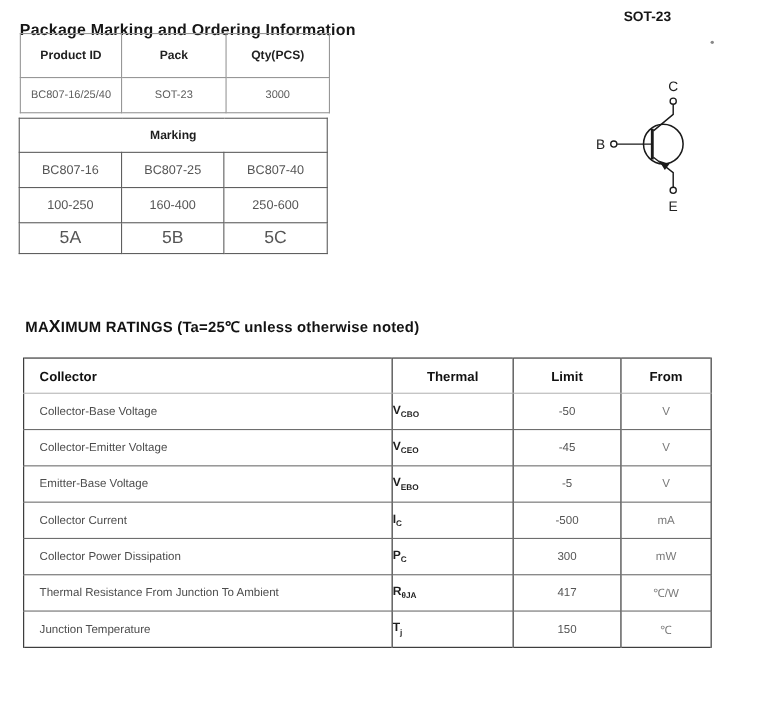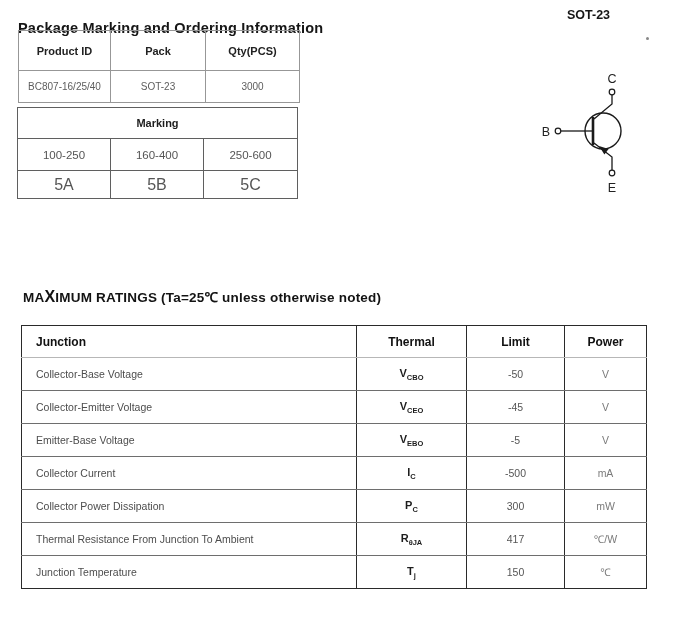--- a/index.html
+++ b/index.html
@@ -41,21 +41,21 @@
     vertical-align:middle; background:#fff;
   }
   .ratings th {
     height:32px; font-size:12px; font-weight:bold; color:#111;
     border-bottom:1px solid #b7b7b7;
   }
   .ratings td { height:33px; border-bottom:1px solid #6e6e6e; }
   .ratings tr:last-child td { border-bottom:none; }
   .ratings th.param-h { text-align:left; padding-left:14px; }
   .ratings td.param { text-align:left; padding-left:14px; font-size:10.5px; color:#4d4d4d; }
-  .ratings td.symbol { text-align:center; font-size:11px; font-weight:bold; color:#1d1d1d; }
+  .ratings td.symbol { font-size:11px; font-weight:bold; color:#1d1d1d; }
   .ratings td.symbol sub { font-size:7.5px; vertical-align:-3px; letter-spacing:0; }
   .ratings td.limit { text-align:center; font-size:10.5px; color:#555; }
   .ratings td.unit { text-align:center; font-size:10.5px; color:#7a7a7a; }
   .ratings th.center { text-align:center; }
   
   .transistor { position:absolute; left:538px; top:70px; width:112px; height:128px; }
   
   .speck-a { position:absolute; left:646px; top:37px; width:3px; height:3px; background:#888; border-radius:50%; }
   .speck-b { position:absolute; left:270px; top:397px; width:2px; height:4px; background:#4a4a4a; border-radius:1px; transform:rotate(8deg); }
 </style>
@@ -89,20 +89,25 @@
 
   <table class="marking">
     <colgroup>
         <col style="width:93px">
         <col style="width:93px">
         <col style="width:94px">
       </colgroup>
     <tbody>
         <tr>
       <th colspan="3">Marking</th>
+    </tr>
+    <tr>
+      <td>BC807-16</td>
+      <td>BC807-25</td>
+      <td>BC807-40</td>
     </tr>
     <tr>
       <td>100-250</td>
       <td>160-400</td>
       <td>250-600</td>
     </tr>
     <tr class="small">
       <td>5A</td>
       <td>5B</td>
       <td>5C</td>
@@ -138,24 +143,24 @@
 
   <table class="ratings">
     <colgroup>
         <col style="width:335px">
         <col style="width:110px">
         <col style="width:98px">
         <col style="width:82px">
       </colgroup>
     <tbody>
         <tr>
-      <th class="param-h">Junction</th>
+      <th class="param-h">Collector</th>
       <th class="center">Thermal</th>
       <th class="center">Limit</th>
-      <th class="center">Power</th>
+      <th class="center">From</th>
     </tr>
     <tr>
       <td class="param">Collector-Base Voltage</td>
       <td class="symbol"><span>V</span><sub>CBO</sub></td>
       <td class="limit">-50</td>
       <td class="unit">V</td>
     </tr>
     <tr>
       <td class="param">Collector-Emitter Voltage</td>
       <td class="symbol"><span>V</span><sub>CEO</sub></td>

